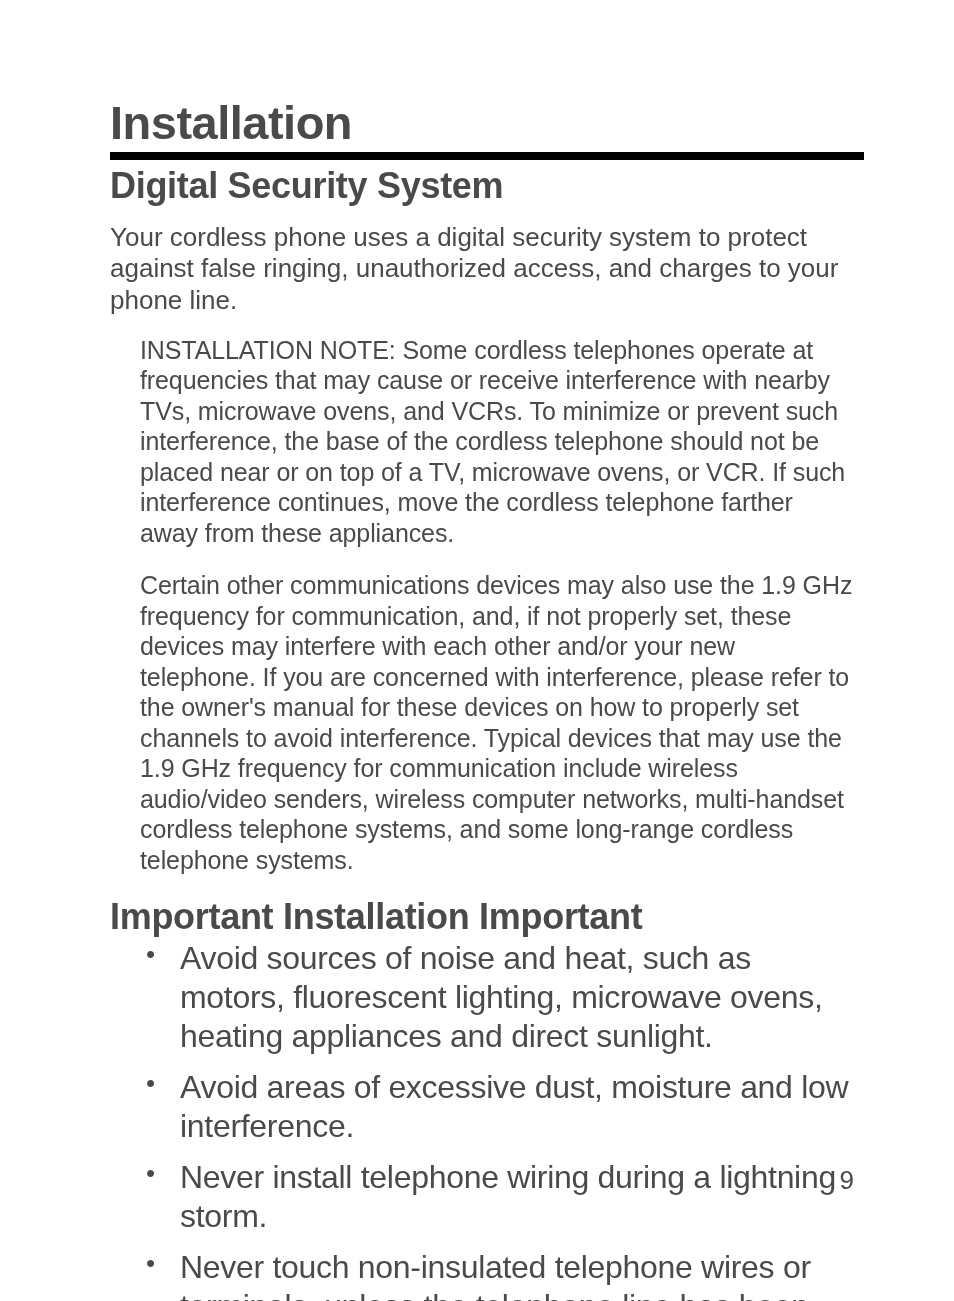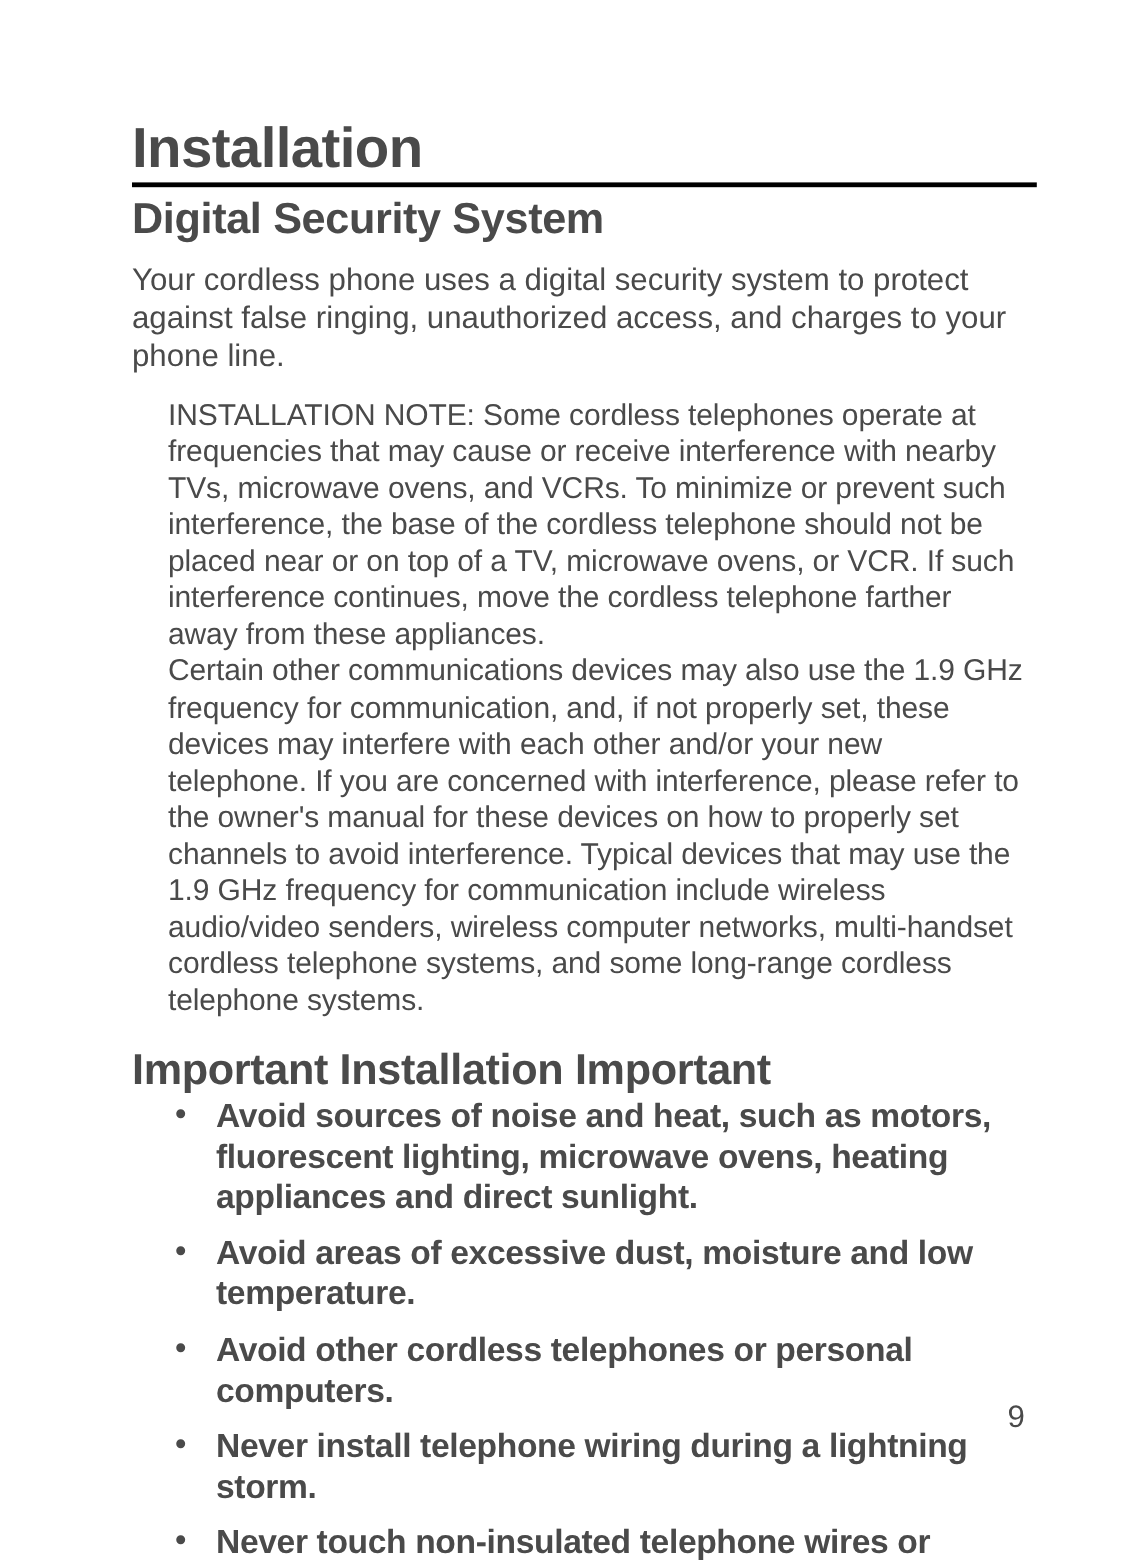--- a/index.html
+++ b/index.html
@@ -7,21 +7,21 @@
   body {
     font-family: "Trebuchet MS", "Segoe UI", Arial, sans-serif;
     color: #4a4a4a;
     padding: 95px 90px 50px 110px;
     position: relative;
   }
   h1 {
     font-size: 47px;
     font-weight: 600;
     letter-spacing: -0.5px;
-    border-bottom: 4px solid #000000;
+    border-bottom: 8px solid #000000;
     padding-bottom: 2px;
     margin-bottom: 6px;
   }
   h2 {
     font-size: 36px;
     font-weight: 600;
     letter-spacing: -0.3px;
     line-height: 1.1;
   }
   p.intro {
@@ -33,29 +33,29 @@
   .notes {
     margin: 18px 0 22px 30px;
     padding-right: 8px;
   }
   .note {
     font-size: 25px;
     font-weight: 400;
     line-height: 1.22;
     letter-spacing: -0.1px;
   }
-  .note + .note { }
+  .note + .note { margin-top: 22px; }
   h2.guidelines { margin-top: 6px; }
   ul {
     list-style: none;
     margin: 2px 0 0 36px;
   }
   li {
-    font-size: 28px;
-    font-weight: 700;
+    font-size: 32px;
+    font-weight: 400;
     line-height: 1.22;
     letter-spacing: -0.3px;
     padding-left: 34px;
     position: relative;
     margin-bottom: 12px;
   }
   li::before {
     content: "•";
     position: absolute;
     left: 0;
@@ -79,20 +79,19 @@
 <p class="intro">Your cordless phone uses a digital security system to protect against false ringing, unauthorized access, and charges to your phone line.</p>
 
 <div class="notes">
   <p class="note">INSTALLATION NOTE: Some cordless telephones operate at frequencies that may cause or receive interference with nearby TVs, microwave ovens, and VCRs. To minimize or prevent such interference, the base of the cordless telephone should not be placed near or on top of a TV, microwave ovens, or VCR. If such interference continues, move the cordless telephone farther away from these appliances.</p>
   <p class="note">Certain other communications devices may also use the 1.9 GHz frequency for communication, and, if not properly set, these devices may interfere with each other and/or your new telephone. If you are concerned with interference, please refer to the owner's manual for these devices on how to properly set channels to avoid interference. Typical devices that may use the 1.9 GHz frequency for communication include wireless audio/video senders, wireless computer networks, multi-handset cordless telephone systems, and some long-range cordless telephone systems.</p>
 </div>
 
 <h2 class="guidelines">Important Installation Important</h2>
 <ul>
   <li>Avoid sources of noise and heat, such as motors, fluorescent lighting, microwave ovens, heating appliances and direct sunlight.</li>
-  <li>Avoid areas of excessive dust, moisture and low temperature.</li>
-  <li>Avoid other cordless telephones or personal computers.</li>
+  <li>Avoid areas of excessive dust, moisture and low interference.</li>
   <li>Never install telephone wiring during a lightning storm.</li>
   <li>Never touch non-insulated telephone wires or terminals, unless the telephone line has been disconnected at the network interface.</li>
 
 </ul>
 
 <div class="page-number">9</div>
 
 </body></html>

